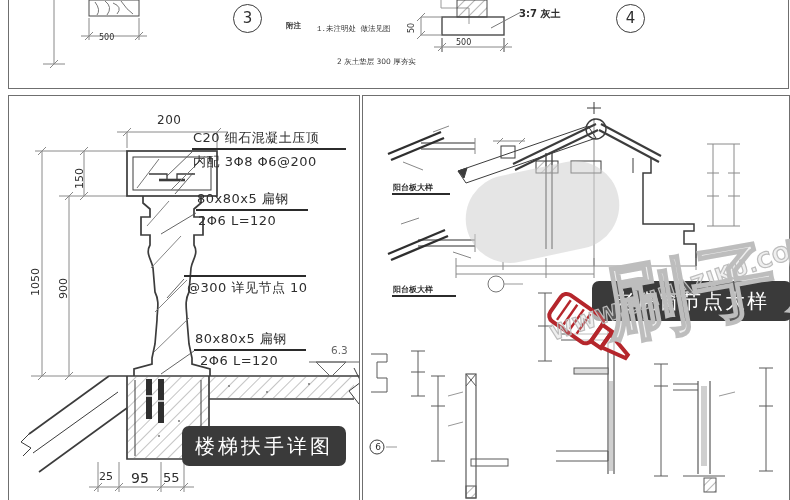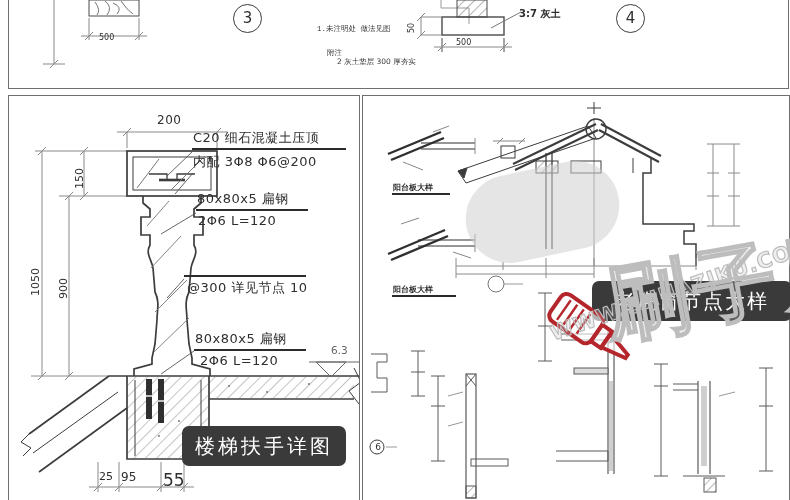--- a/index.html
+++ b/index.html
@@ -64,21 +64,21 @@
           <line x1="412" y1="35" x2="433" y2="35" stroke="#888"></line>
           <line x1="412" y1="17" x2="412" y2="35" stroke="#888"></line>
           <line x1="408" y1="21" x2="416" y2="13" stroke="#888"></line>
           <line x1="408" y1="39" x2="416" y2="31" stroke="#888"></line>
         </g>
       </g>
     </svg>
     <span class="lbl" style="left:90px;top:33px;font-size:8px;">500</span>
     <div class="bubble" style="left:224px;top:4px;width:27px;height:27px;line-height:27px;font-size:15px;">3</div>
     <div class="bubble" style="left:607px;top:4px;width:27px;height:27px;line-height:27px;font-size:15px;">4</div>
-    <span class="lbl tiny" style="left:277px;top:48px;font-weight:normal;margin-left:41px;">附注</span>
+    <span class="lbl tiny" style="left:277px;top:21px;font-weight:bold;">附注</span>
     <span class="lbl tiny" style="left:308px;top:24px;font-family:Liberation Mono, monospace;">1.未注明处 做法见图</span>
     <span class="lbl tiny" style="left:328px;top:57px;">2  灰土垫层    300  厚夯实</span>
     <span class="lbl" style="left:510px;top:7px;font-size:10px;font-weight:bold;">3:7 灰土</span>
     <span class="lbl" style="left:447px;top:38px;font-size:8px;">500</span>
     <span class="lbl rot" style="left:398px;top:33px;font-size:8px;">50</span>
   </div>
 
   <div class="panel" style="left:8px;top:95px;width:350px;height:404px;">
     <svg class="abs" style="left:0;top:0" width="350" height="404" viewBox="0 0 350 404">
       <defs>
@@ -179,22 +179,22 @@
         <line x1="175" y1="183" x2="158" y2="202"></line>
         <line x1="185" y1="255" x2="152" y2="278"></line>
       </g>
     </svg>
 
     <span class="lbl cad" style="left:148px;top:17px;font-size:12px;">200</span>
     <span class="lbl rot" style="left:64px;top:93px;font-size:11px;">150</span>
     <span class="lbl rot" style="left:20px;top:200px;font-size:11px;">1050</span>
     <span class="lbl rot" style="left:48px;top:203px;font-size:11px;">900</span>
     <span class="lbl" style="left:90px;top:374px;font-size:11px;">25</span>
-    <span class="lbl" style="left:112px;top:374px;font-size:12px;">95</span>
-    <span class="lbl" style="left:154px;top:374px;font-size:17px;text-align:right;">55</span>
+    <span class="lbl" style="left:122px;top:374px;font-size:14px;">95</span>
+    <span class="lbl" style="left:154px;top:374px;font-size:13px;text-align:right;">55</span>
     <span class="lbl" style="left:322px;top:248px;font-size:10.5px;color:#666;text-align:center;">6.3</span>
 
     <span class="lbl cad" style="left:184px;top:33px;font-size:13px;">C20  细石混凝土压顶</span>
     <div class="underline" style="left:183px;top:52px;width:154px;"></div>
     <span class="lbl cad" style="left:184px;top:57px;font-size:13px;text-align:center;">内配 3Φ8  Φ6@200</span>
 
     <span class="lbl cad" style="left:188px;top:94px;font-size:13px;">80x80x5   扁钢</span>
     <div class="underline" style="left:187px;top:113px;width:112px;"></div>
     <span class="lbl cad" style="left:189px;top:117px;font-size:13px;">2Φ6 L=120</span>
 

